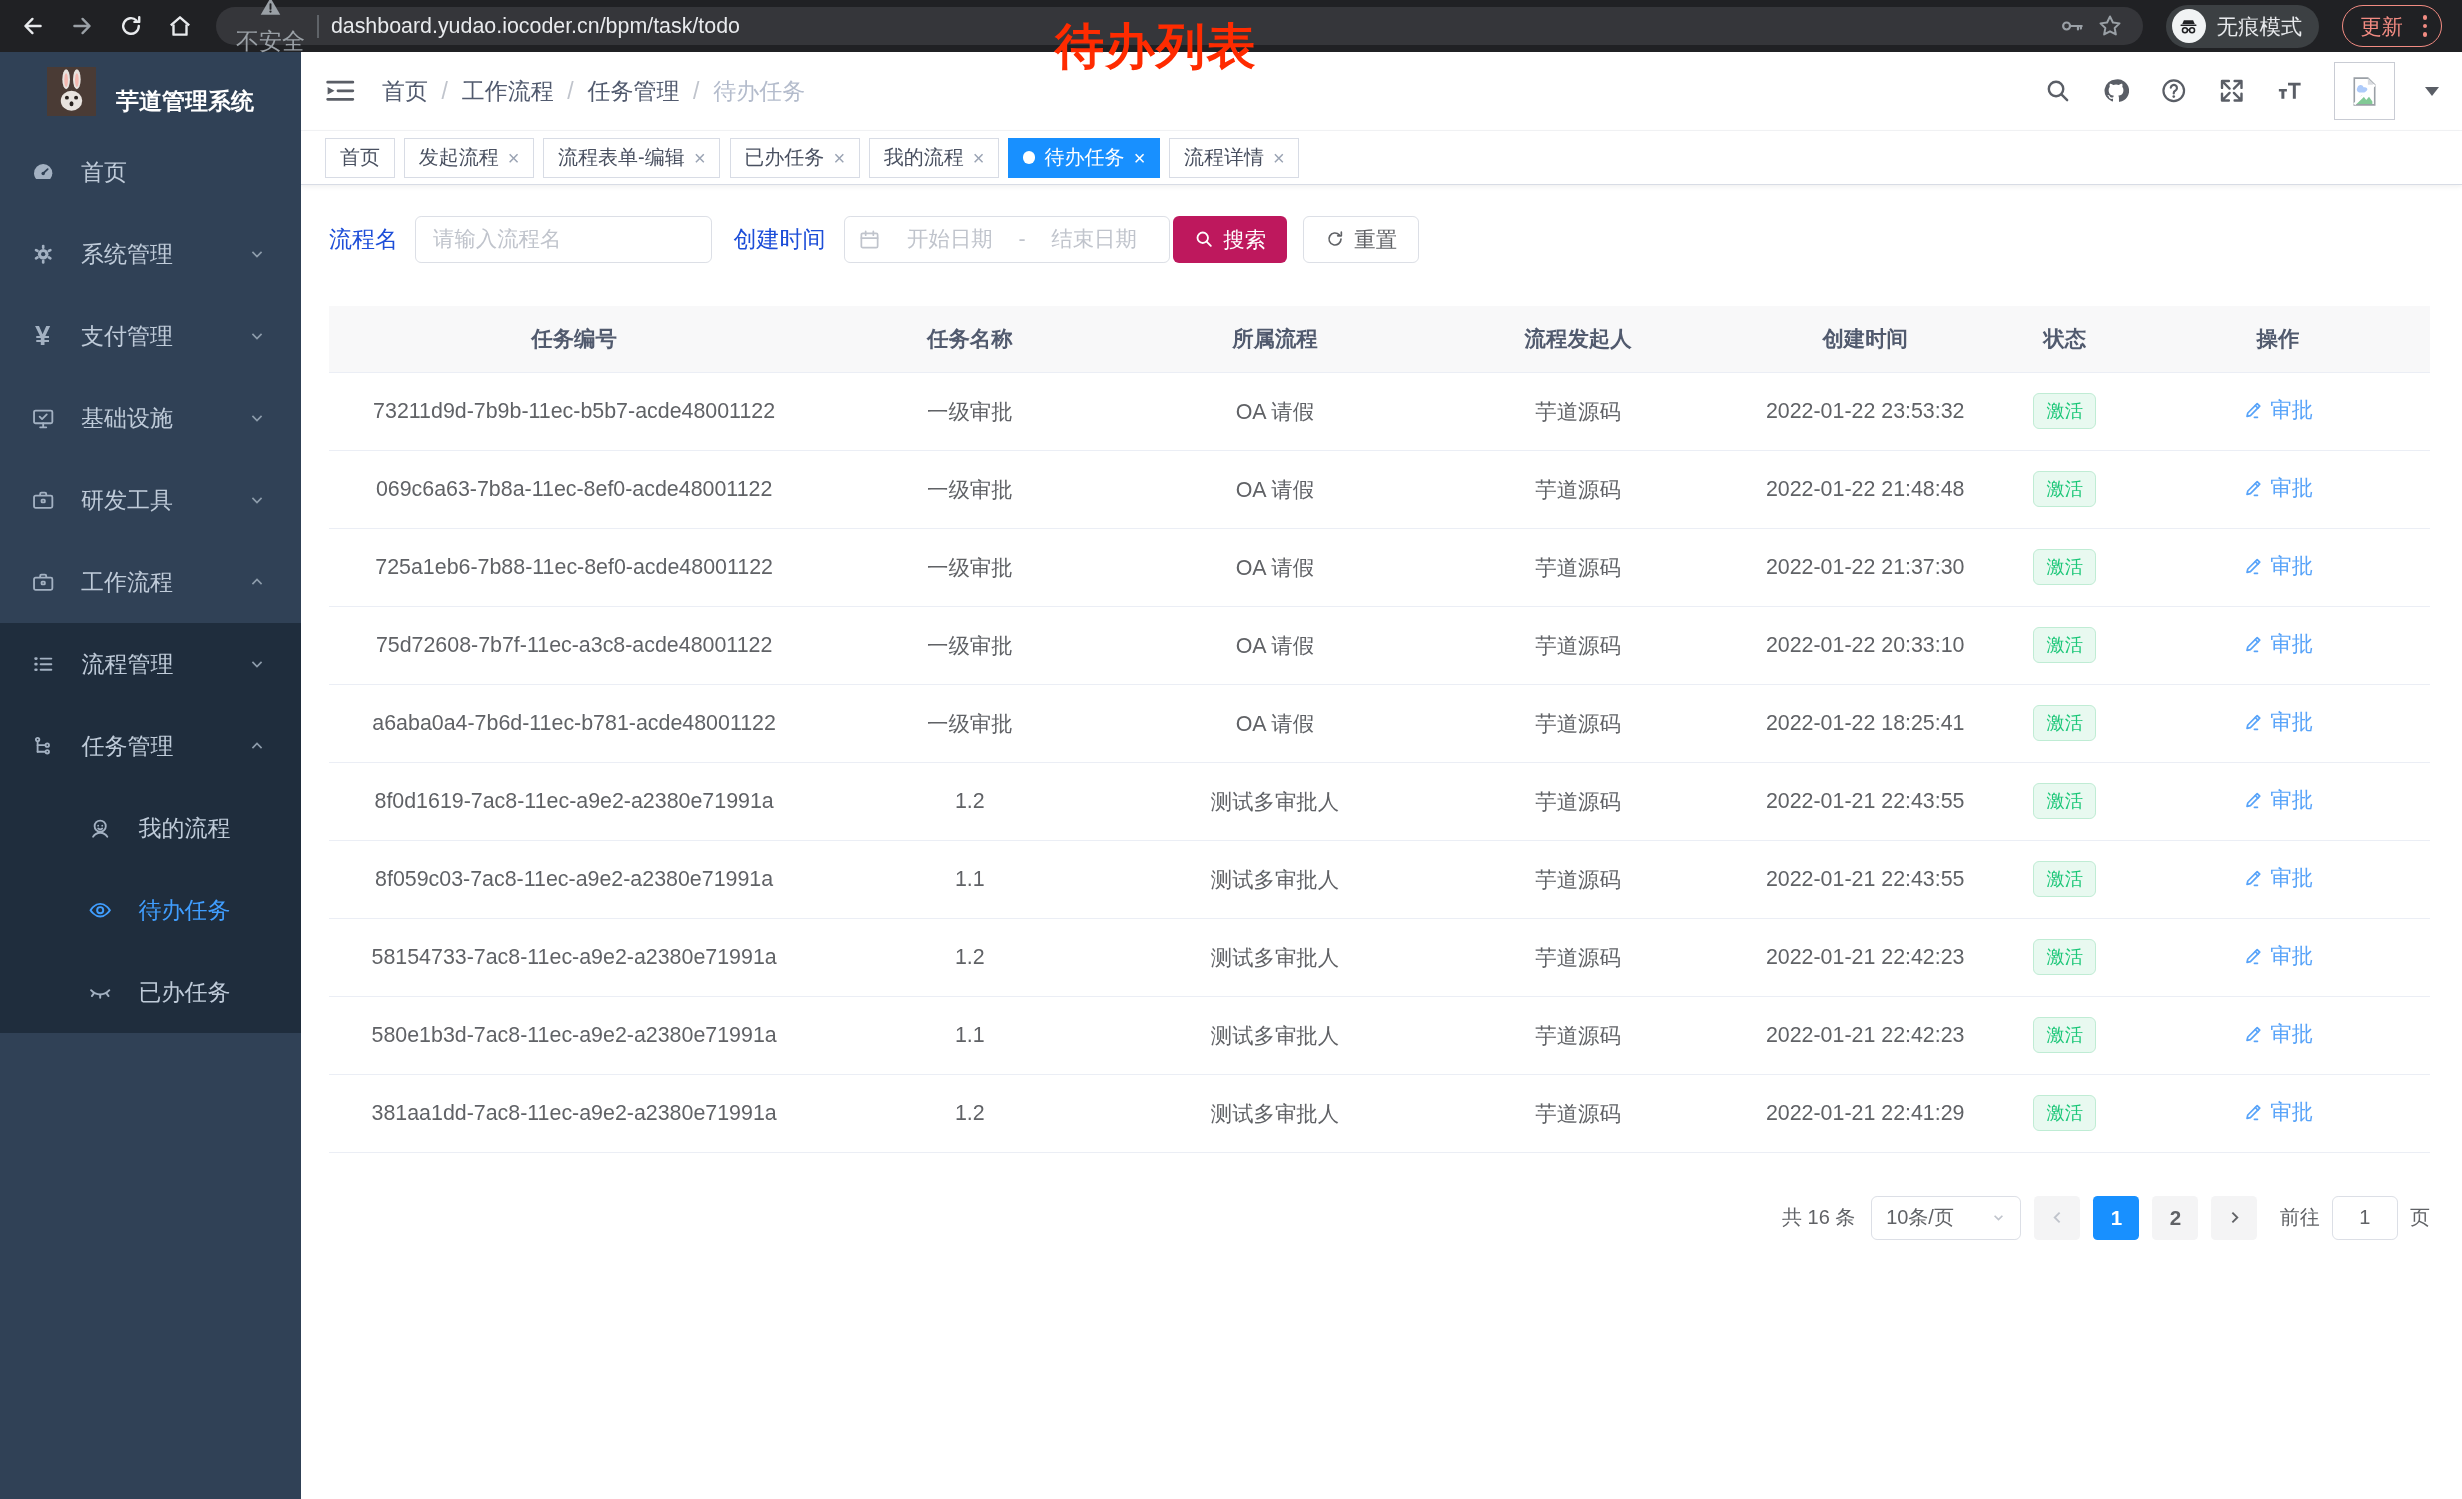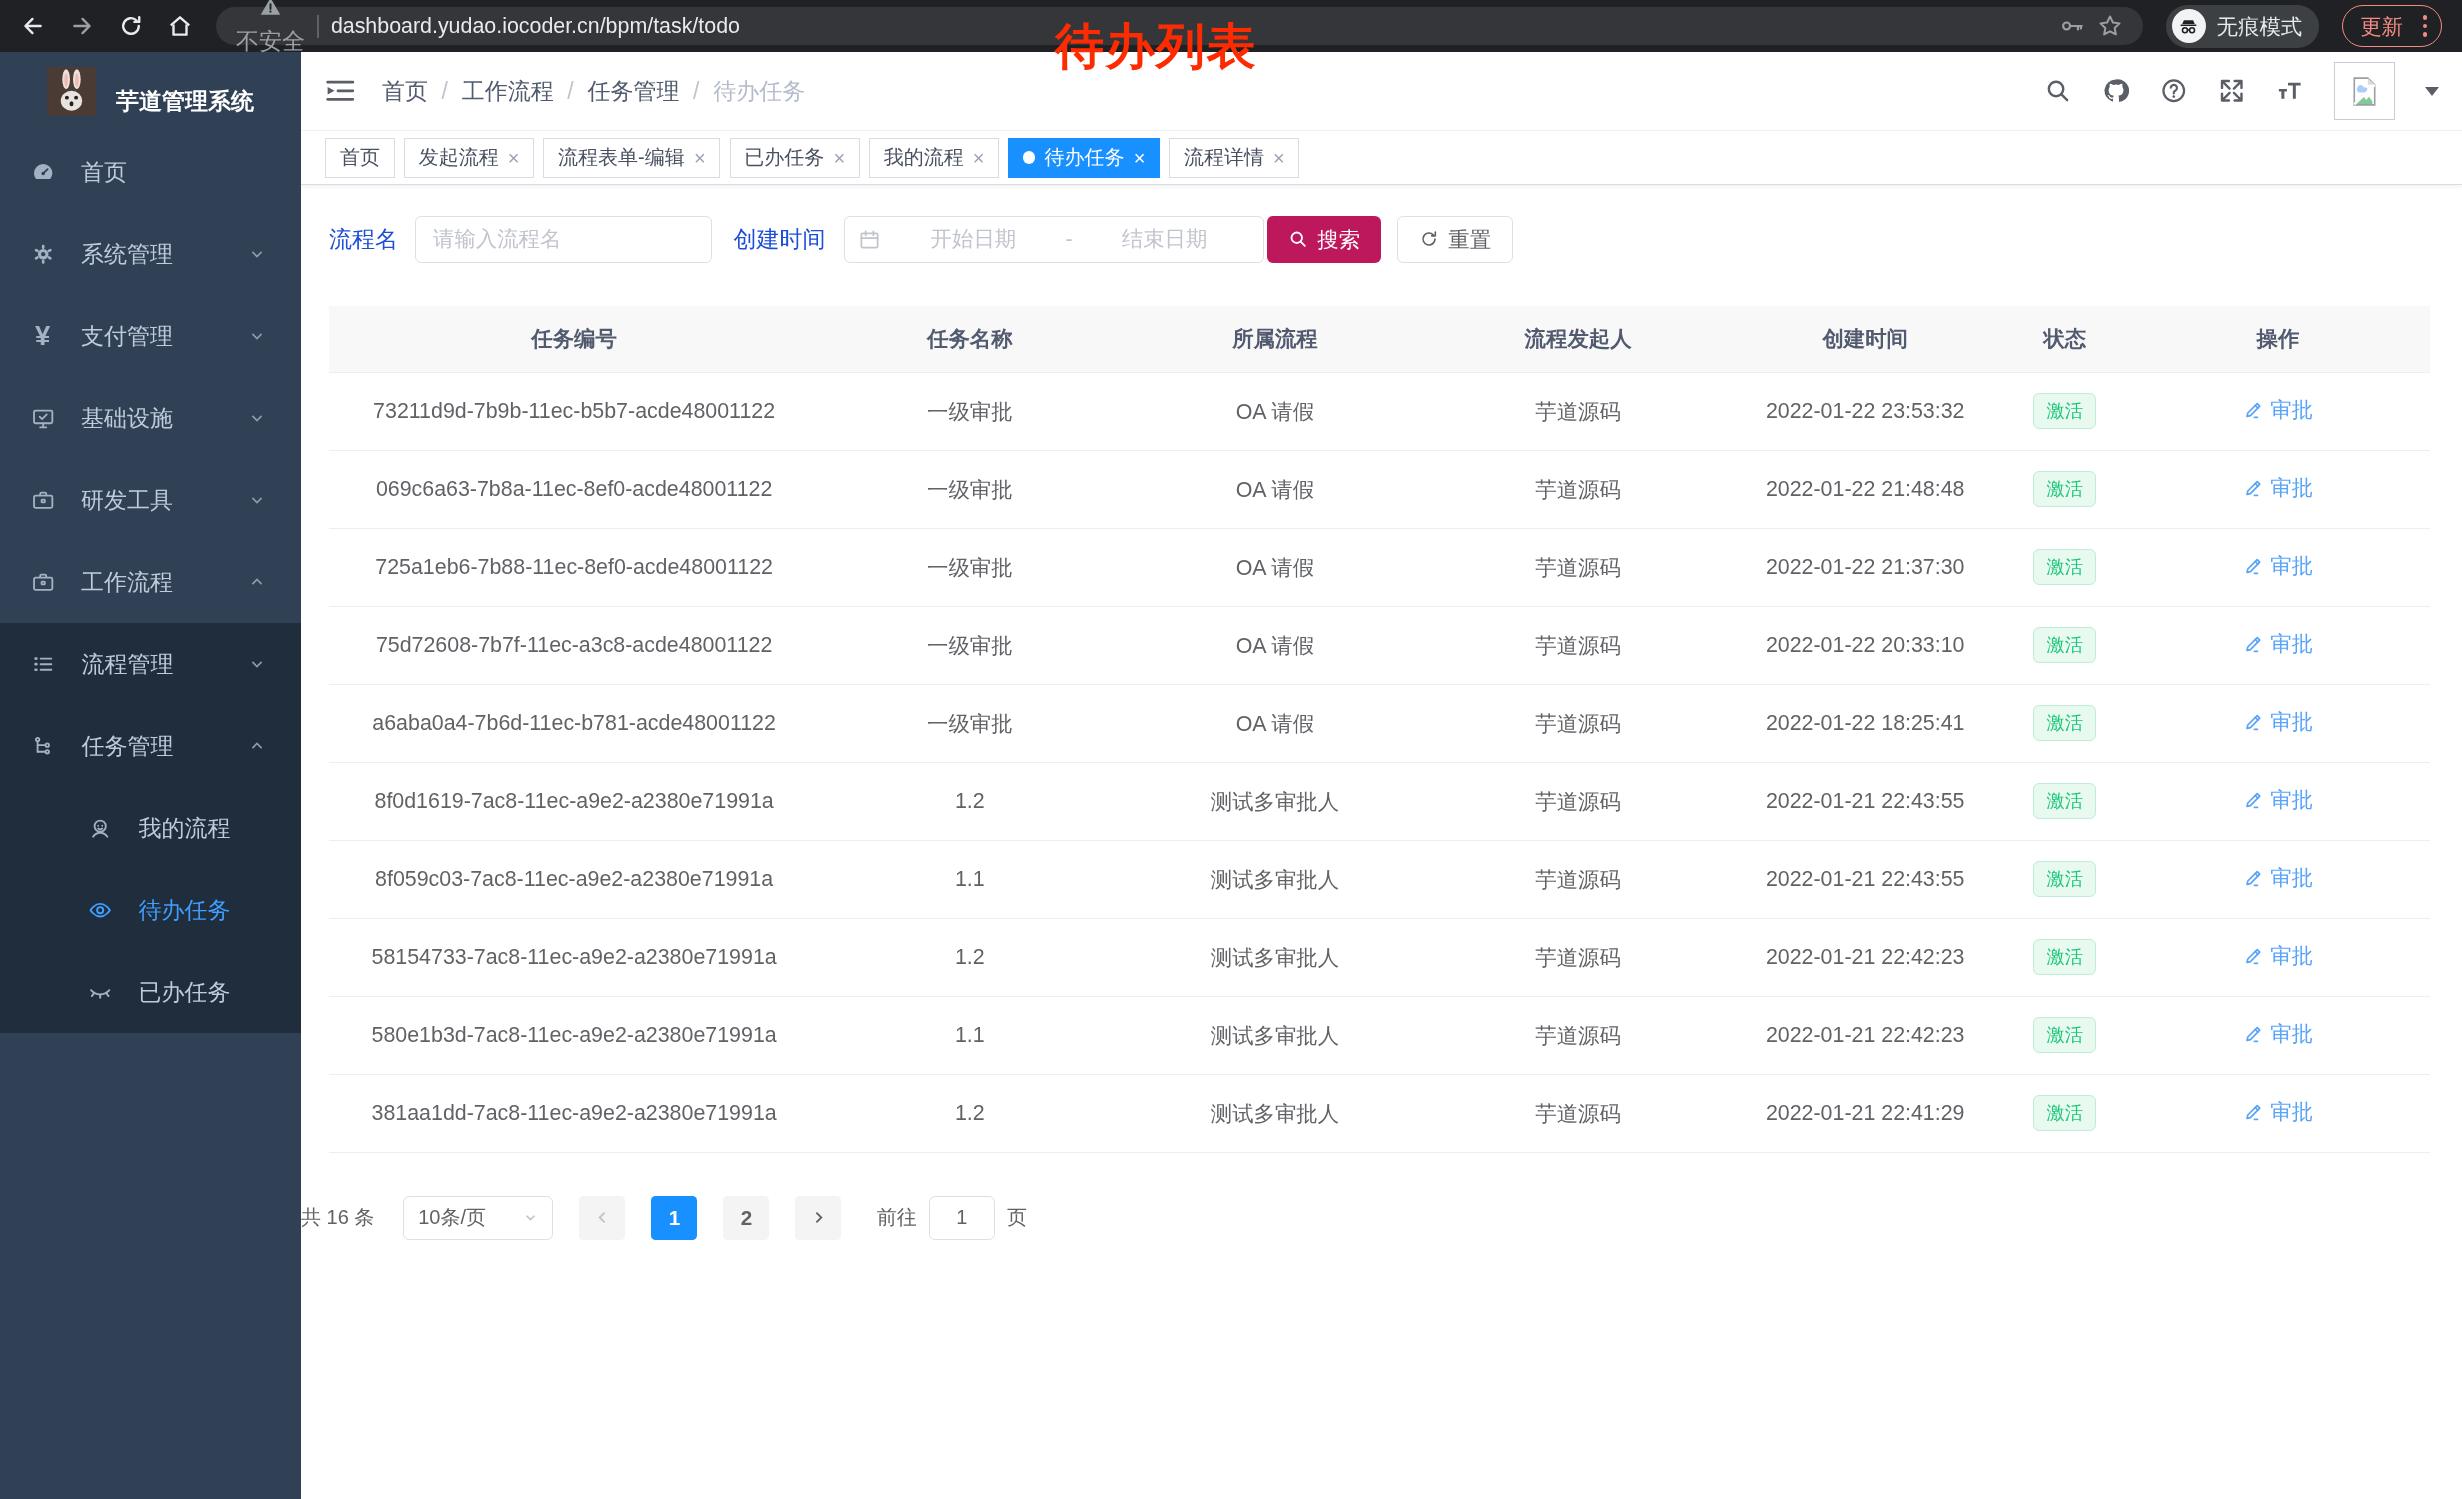--- a/index.html
+++ b/index.html
@@ -67,21 +67,21 @@
   .tag-item.active{background:#1890ff;border-color:#1890ff;color:#fff;}
   .tag-item.active .x{color:#fff;}
   .tag-dot{width:12.2px;height:12.2px;border-radius:50%;background:#fff;flex:none;}
   
   .filters{display:flex;align-items:center;margin:30.5px 0 0 28px;height:47px;}
   .f-label{font-size:23px;color:#1d4ed8;font-weight:500;white-space:nowrap;}
   .inp{box-sizing:border-box;height:47px;border:1.5px solid #dcdfe6;border-radius:6.1px;font-size:21.4px;color:#606266;
     font-family:inherit;outline:none;background:#fff;}
   .inp::placeholder{color:#c0c4cc;}
   .name-inp{width:297px;margin-left:17px;padding:0 17px;}
-  .date-range{box-sizing:border-box;width:420px;height:47px;border:1.5px solid #dcdfe6;border-radius:6.1px;
+  .date-range{box-sizing:border-box;width:326px;height:47px;border:1.5px solid #dcdfe6;border-radius:6.1px;
     margin-left:18.3px;display:flex;align-items:center;padding:0 13.7px;gap:7.6px;}
   .date-range input{border:none;outline:none;flex:1;min-width:0;font-size:21.4px;color:#606266;font-family:inherit;text-align:center;background:transparent;}
   .date-range input::placeholder{color:#c0c4cc;}
   .date-range .dash{color:#c0c4cc;font-size:21.4px;}
   .cal-ic{width:23px;height:23px;color:#c0c4cc;flex:none;}
   .btn{height:47px;border-radius:6.1px;display:flex;align-items:center;justify-content:center;gap:9.2px;
     font-size:21.4px;cursor:pointer;box-sizing:border-box;padding:0 21.4px;white-space:nowrap;}
   .btn-primary{background:#be185d;color:#fff;border:none;margin-left:3px;}
   .btn-plain{background:#fff;color:#606266;border:1.5px solid #dcdfe6;margin-left:15.3px;}
   .btn .bic{width:20px;height:20px;}
@@ -89,21 +89,21 @@
   table.grid{border-collapse:collapse;table-layout:fixed;width:2101px;margin:43px 0 0 28px;}
   table.grid th{height:64px;background:#f8f8f9;color:#515a6e;font-size:21.4px;font-weight:700;text-align:center;}
   table.grid td{height:75px;border-bottom:1.5px solid #ebeef5;color:#606266;font-size:21.4px;text-align:center;}
   table.grid thead tr{border-bottom:1.5px solid #ebeef5;}
   .c1{width:490px;}.c2{width:301px;}.c3{width:309px;}.c4{width:297px;}.c5{width:277px;}.c6{width:122px;}.c7{width:304px;}
   .tag-status{display:inline-block;height:34px;line-height:34px;padding:0 12.2px;border-radius:6.1px;
     background:#e8f9f0;border:0.8px solid #bfecd4;color:#1dc779;font-size:18.3px;}
   a.op-link{color:#57a3f9;font-size:21.4px;text-decoration:none;display:inline-flex;align-items:center;gap:6.1px;cursor:pointer;justify-content:flex-end;}
   a.op-link .pic{width:21.4px;height:21.4px;}
   
-  .pagination{display:flex;align-items:center;margin:43px 32px 0 0;gap:26px;}
+  .pagination{display:flex;align-items:center;justify-content:flex-end;margin:43px 32px 0 0;gap:13px;}
   .pg-total{color:#606266;font-size:20px;margin-right:3.1px;}
   .pg-size{box-sizing:border-box;width:150px;height:44px;border:1.5px solid #dcdfe6;border-radius:6.1px;display:flex;
     align-items:center;justify-content:space-between;padding:0 13.7px;color:#606266;font-size:20px;cursor:pointer;}
   .pg-size .sc{width:17px;height:17px;color:#c0c4cc;}
   .pg-btn{width:46px;height:44px;border-radius:4.6px;background:#f4f4f5;display:flex;align-items:center;justify-content:center;
     font-size:21.4px;color:#606266;cursor:pointer;}
   .pg-btn.disabled{color:#c0c4cc;}
   .pg-num{width:46px;height:44px;border-radius:4.6px;background:#f4f4f5;display:flex;align-items:center;justify-content:center;
     font-size:20.6px;font-weight:700;color:#606266;cursor:pointer;}
   .pg-num.active{background:#1890ff;color:#fff;}

